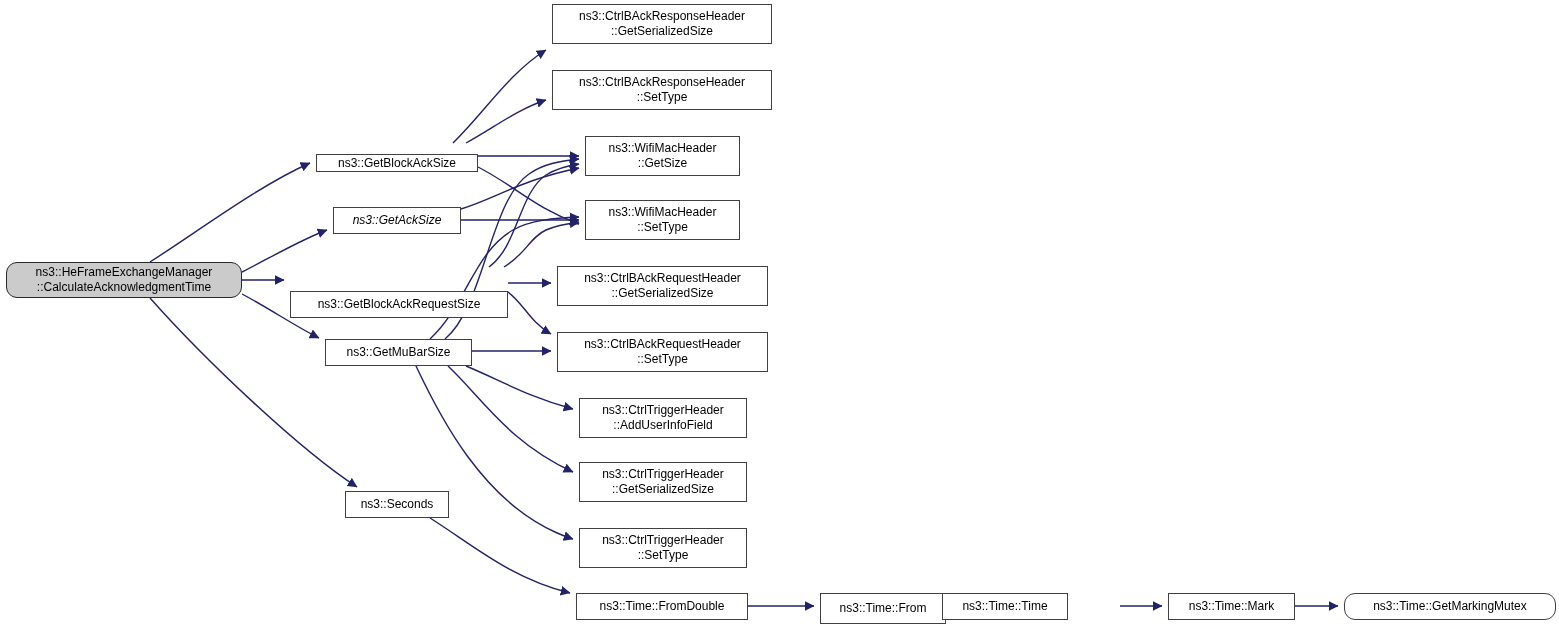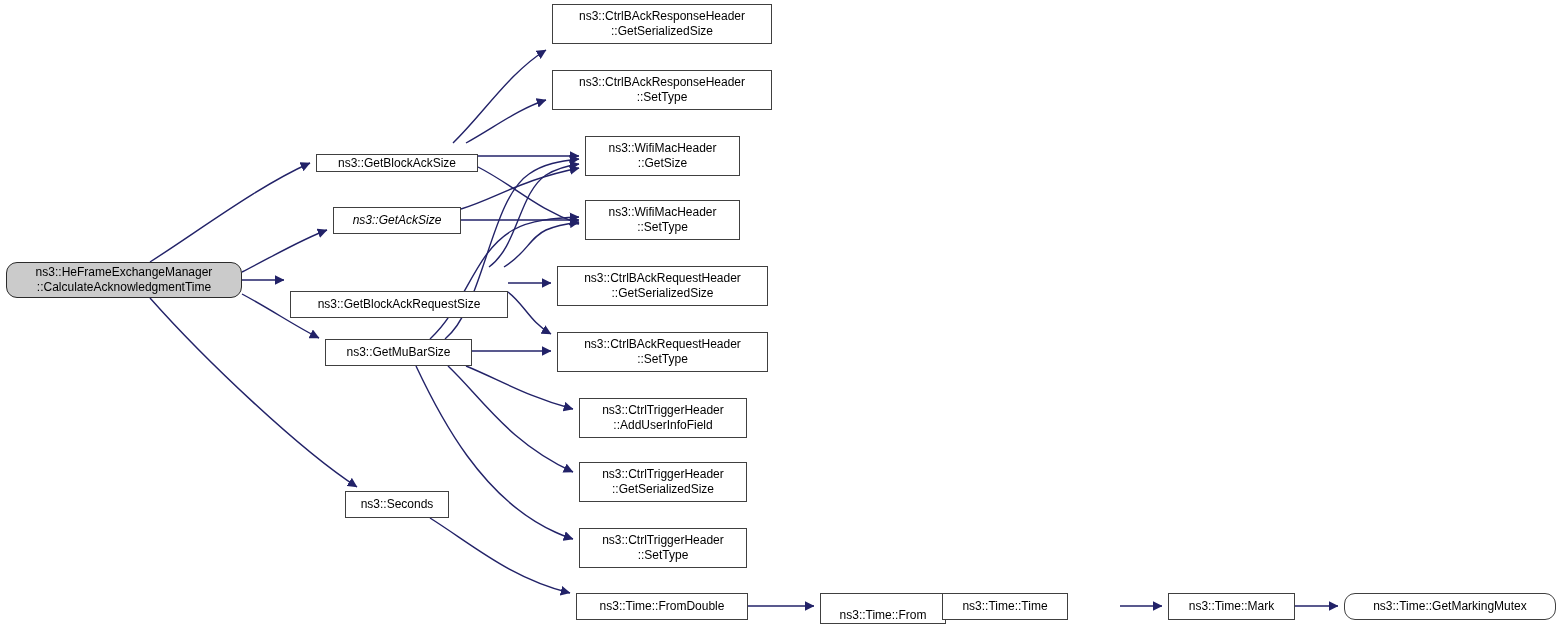--- a/index.html
+++ b/index.html
@@ -167,21 +167,21 @@
 
   <div class="node" style="left:579px; top:528px; width:168px; height:40px;">
     <span class="label">ns3::CtrlTriggerHeader
 ::SetType</span>
   </div>
 
   <div class="node" style="left:576px; top:593px; width:172px; height:27px;">
     <span class="label">ns3::Time::FromDouble</span>
   </div>
 
-  <div class="node" style="left:820px; top:593px; width:126px; height:31px;align-items:flex-end;">
+  <div class="node" style="left:820px; top:593px; width:126px; height:31px;">
     <span class="label">ns3::Time::From</span>
   </div>
 
   <div class="node" style="left:942px; top:593px; width:126px; height:27px;">
     <span class="label">ns3::Time::Time</span>
   </div>
 
   <div class="node" style="left:1168px; top:593px; width:127px; height:27px;">
     <span class="label">ns3::Time::Mark</span>
   </div>

